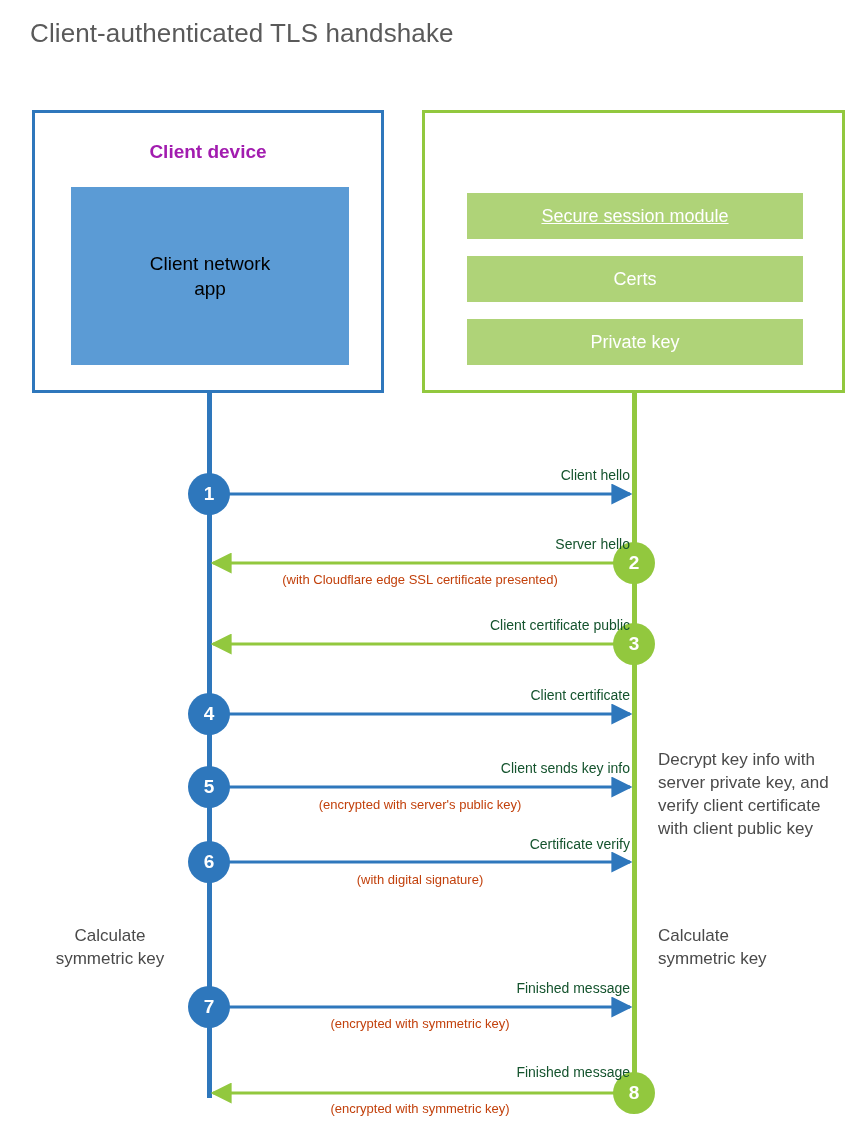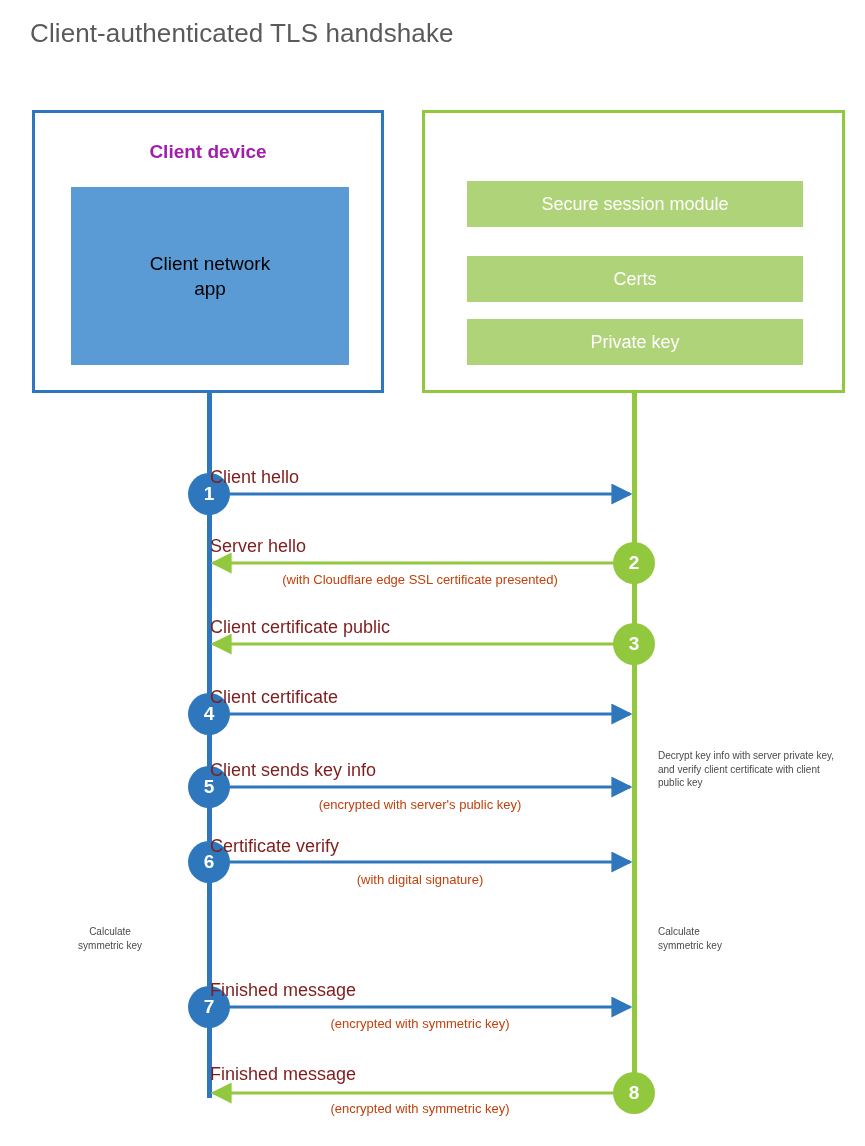--- a/index.html
+++ b/index.html
@@ -79,21 +79,21 @@
     width: 336px;
     height: 46px;
     background: #AFD378;
     color: #ffffff;
     font-size: 18px;
     display: flex;
     align-items: center;
     justify-content: center;
     text-align: center;
   }
-  #server-block-0 { top: 68px; }
+  #server-block-0 { top: 80px; text-decoration: underline; }
   #server-block-1 { top: 143px; }
   #server-block-2 { top: 206px; }
 
   
   .lifeline {
     position: absolute;
     width: 5px;
     top: 392px;
     height: 706px;
   }
@@ -122,38 +122,38 @@
     display: flex;
     align-items: center;
     justify-content: center;
   }
   .step-circle.c-blue  { background: #2E77BC; left: 188px; }
   .step-circle.c-green { background: #92C83E; left: 613px; }
 
   
   .step-label {
     position: absolute;
-    text-align: left;
-    color: #7f1d1d;
-    font-size: 18px;
+    text-align: right;
+    color: #14532d;
+    font-size: 14px;
     white-space: nowrap;
   }
   .step-sublabel {
     position: absolute;
     text-align: center;
     color: #c2410c;
     font-size: 13px;
     white-space: nowrap;
   }
 
   
   .side-note {
     position: absolute;
     color: #4a4a4a;
-    font-size: 10px;
+    font-size: 17px;
     line-height: 1.35;
   }
   .side-note.right-side { left: 658px; width: 190px; text-align: left; }
   .side-note.left-side  { left: 30px; width: 160px; text-align: center; }
 </style>
 </head>
 <body>
 
 <div id="canvas">
 

